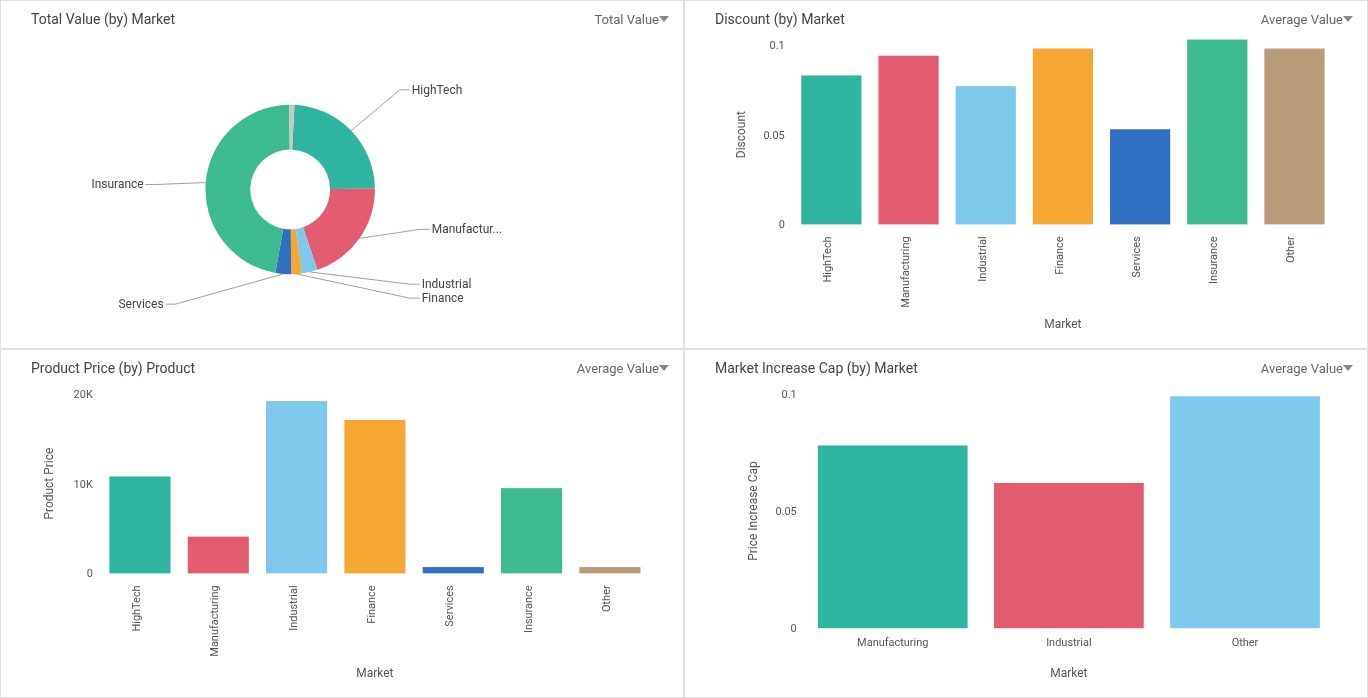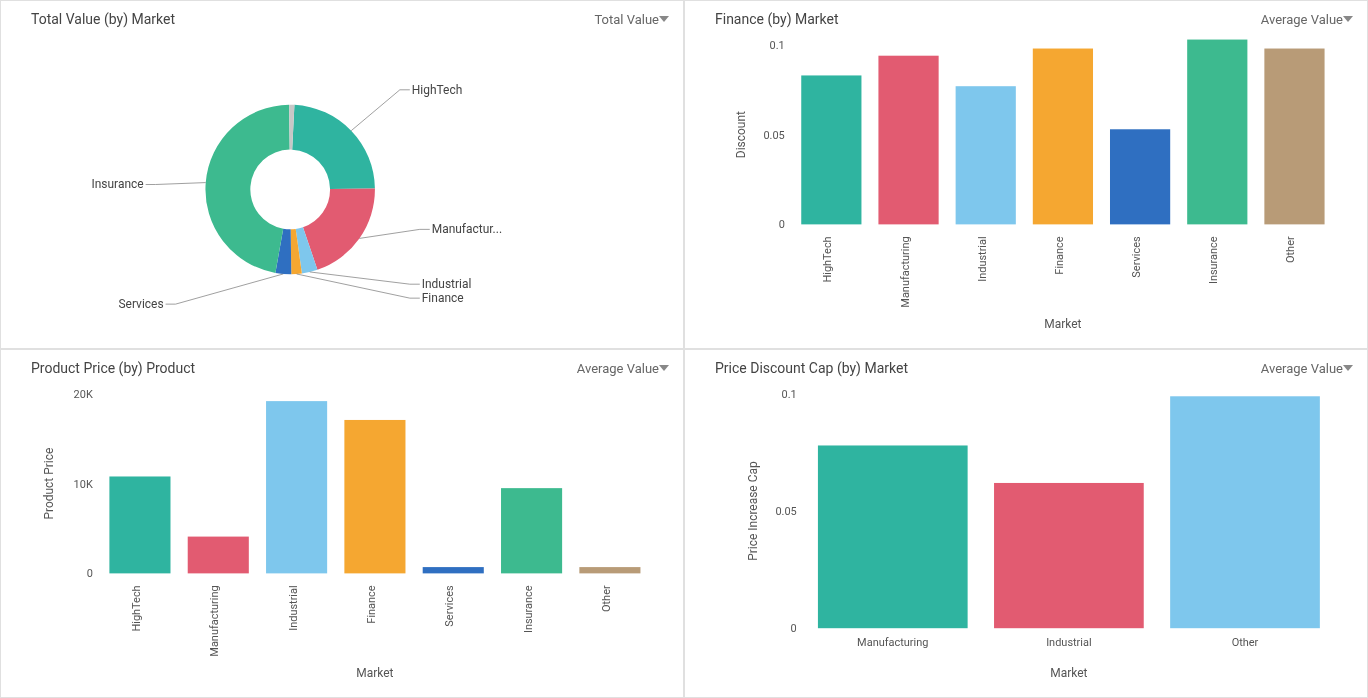--- a/index.html
+++ b/index.html
@@ -89,21 +89,21 @@
           <path d="M 245.1452581986296 238.69191505763635 A 85 85 0 0 1 258.9093224206559 70.00699780324314 L 259.4867399626616 115.00329308387913 A 40 40 0 0 0 253.00953326994335 194.38443061535827 Z" fill="#3dba8f"></path>
           <path d="M 175.28155792811646 148.08728903302674 L 125 150 L 115 150" class="leader"></path>
           <text x="113" y="154" text-anchor="end" class="donut-label">Insurance</text>
           <path d="M 258.9093224206559 70.00699780324314 A 85 85 0 0 1 264.24822938800753 70.10622786642787 L 261.99916677082706 115.04998958420134 A 40 40 0 0 0 259.4867399626616 115.00329308387913 Z" fill="#c7c7c7"></path>
         </svg>
     </div>
   </div>
 
   <div class="panel">
     <div class="panel-header">
-      <span class="panel-title">Finance (by) Market</span>
+      <span class="panel-title">Discount (by) Market</span>
       <div class="dropdown">
         <span>Average Value</span>
         <span class="caret"></span>
       </div>
     </div>
     <div class="chart-area">
       <svg viewBox="0 0 640 300" id="bar1">
           <text x="70" y="194" text-anchor="end" class="tick-label">0</text>
           <text x="70" y="104" text-anchor="end" class="tick-label">0.05</text>
           <text x="70" y="14" text-anchor="end" class="tick-label">0.1</text>
@@ -155,21 +155,21 @@
           <rect x="550.0714285714286" y="183.7" width="61.285714285714285" height="6.300000000000001" fill="#b89b77"></rect>
           <text x="0" y="0" text-anchor="end" class="rot-label" transform="translate(580.7142857142857,202) rotate(-90)">Other</text>
           <text x="345" y="294" text-anchor="middle" class="axis-label">Market</text>
           <text x="0" y="0" text-anchor="middle" class="axis-label" transform="translate(22,100) rotate(-90)">Product Price</text>
         </svg>
     </div>
   </div>
 
   <div class="panel">
     <div class="panel-header">
-      <span class="panel-title">Price Discount Cap (by) Market</span>
+      <span class="panel-title">Market Increase Cap (by) Market</span>
       <div class="dropdown">
         <span>Average Value</span>
         <span class="caret"></span>
       </div>
     </div>
     <div class="chart-area">
       <svg viewBox="0 0 640 300" id="bar3">
           <text x="82" y="249" text-anchor="end" class="tick-label">0</text>
           <text x="82" y="131.5" text-anchor="end" class="tick-label">0.05</text>
           <text x="82" y="14" text-anchor="end" class="tick-label">0.1</text>

